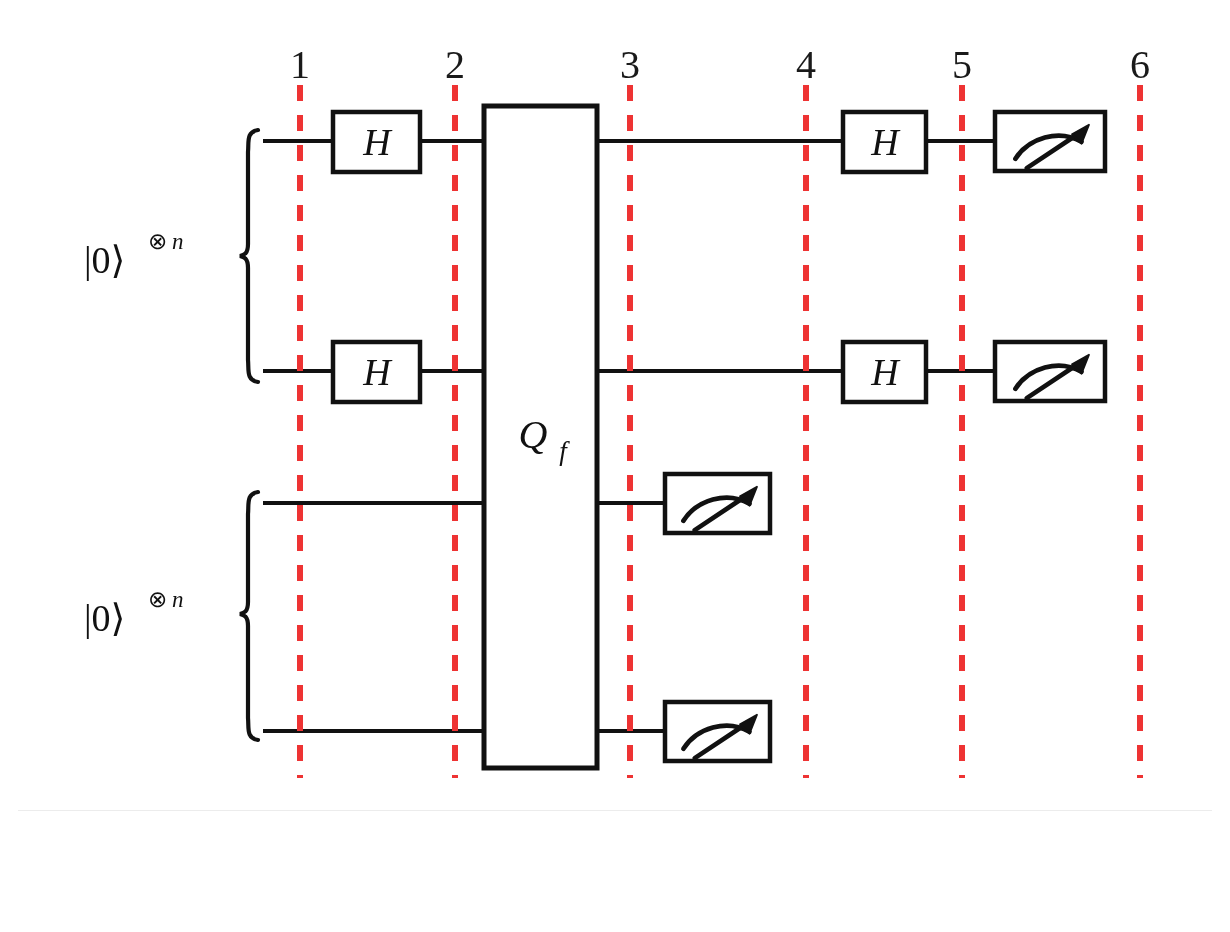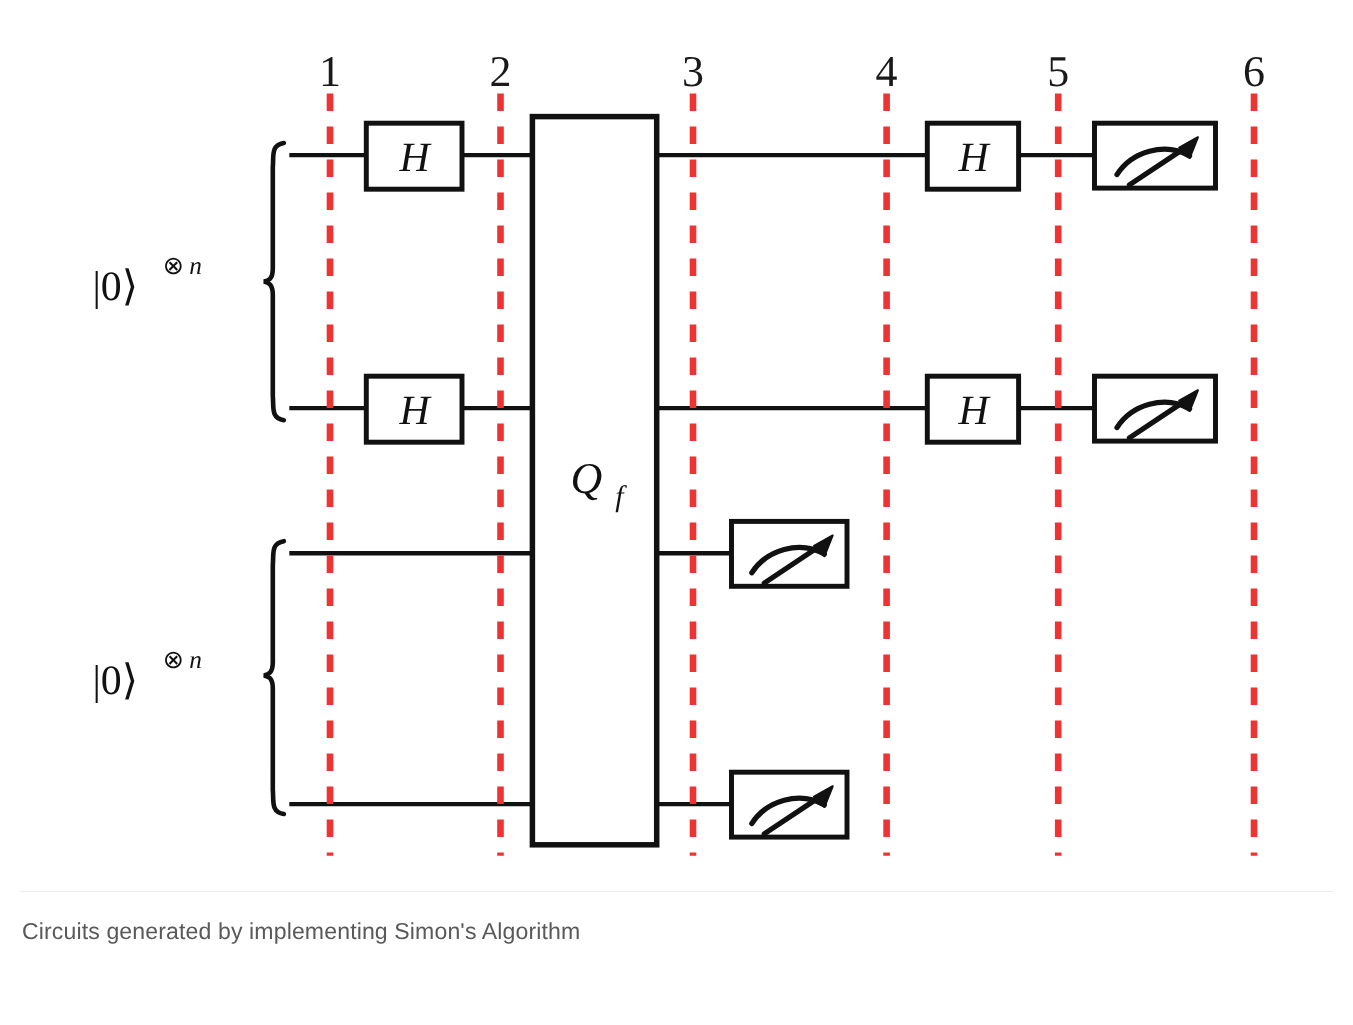--- a/index.html
+++ b/index.html
@@ -194,15 +194,14 @@
       <line x1="630" y1="85" x2="630" y2="778"></line>
       <line x1="806" y1="85" x2="806" y2="778"></line>
       <line x1="962" y1="85" x2="962" y2="778"></line>
       <line x1="1140" y1="85" x2="1140" y2="778"></line>
     </g>
 
   </svg>
 
   <div class="divider"></div>
 
-  <div class="caption">Circuits generated by implementing Simon's Algorithm</div>
 
 </div>
 
 </body></html>

